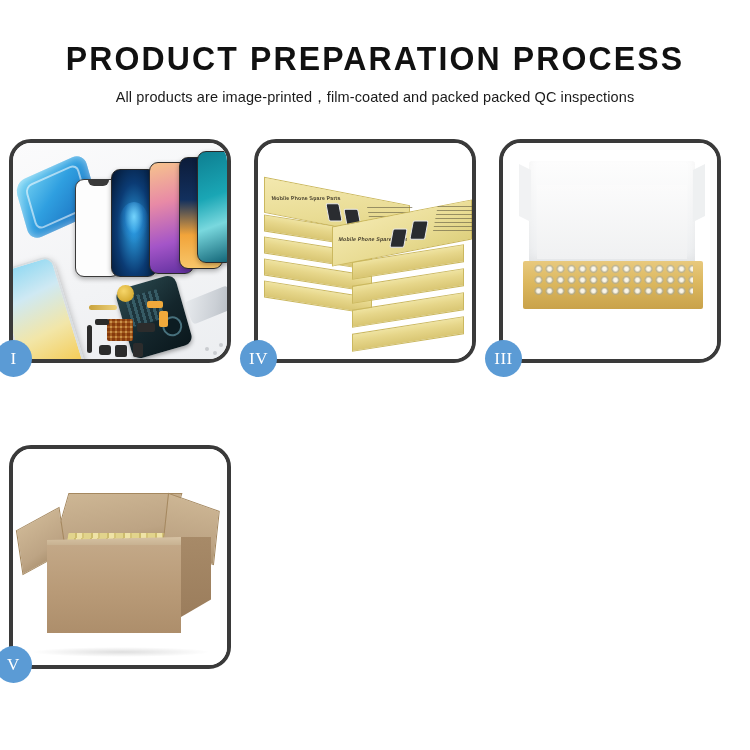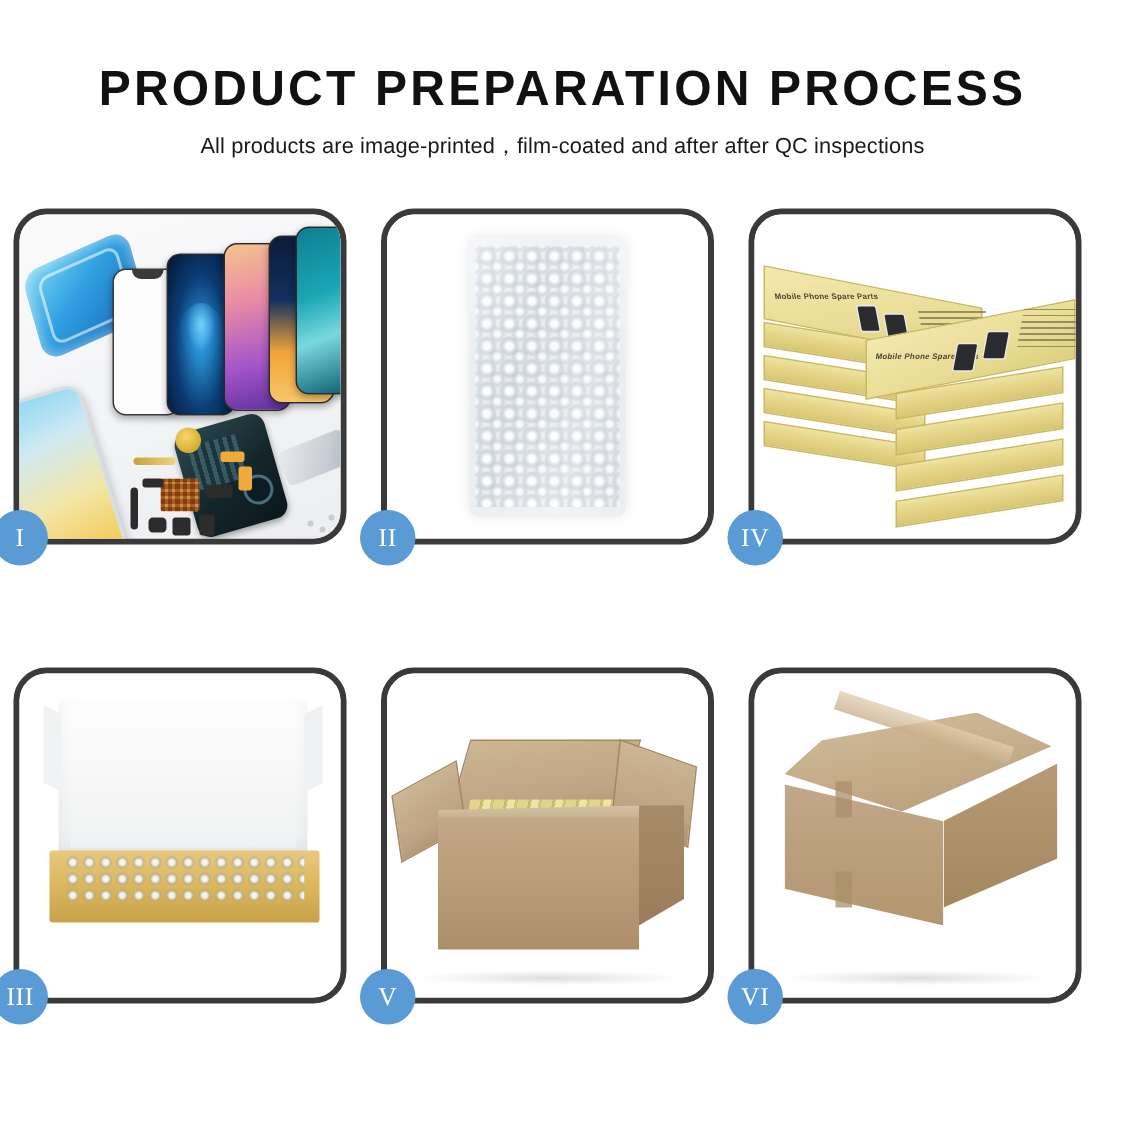--- a/index.html
+++ b/index.html
@@ -291,21 +291,21 @@
     background: radial-gradient(ellipse at center, rgba(0,0,0,.13), transparent 70%);
   }
 </style>
 </head>
 <body>
 
 <div class="page">
 
   <div class="header">
     <div class="title">PRODUCT PREPARATION PROCESS</div>
-    <div class="subtitle">All products are image-printed，film-coated and after after QC inspections</div>
+    <div class="subtitle">All products are image-printed，film-coated and packed packed QC inspections</div>
   </div>
 
   <div class="grid">
 
     <div class="panel">
       <div class="panel-inner p1">
         <div class="film"></div>
         <div class="phone ph-glass"></div>
         <div class="phone ph-jelly"></div>
         <div class="phone ph-purple"></div>
@@ -327,30 +327,20 @@
           <div class="pt" style="left:48px;top:54px;width:10px;height:14px;"></div>
           <div class="screws" style="left:120px;top:58px;width:4px;height:4px;"></div>
           <div class="screws" style="left:128px;top:62px;width:4px;height:4px;"></div>
           <div class="screws" style="left:134px;top:54px;width:4px;height:4px;"></div>
           <div class="tool"></div>
         </div>
       </div>
       <div class="badge">I</div>
     </div>
 
-    <div class="panel">
-      <div class="panel-inner p2">
-        <div class="bubblepack">
-          <div class="bubbles"></div>
-          <div class="bubbles2"></div>
-          <div class="sheen"></div>
-        </div>
-      </div>
-      <div class="badge">II</div>
-    </div>
 
     <div class="panel">
       <div class="panel-inner p4">
         <div class="stack">
 
           <div class="ybox" style="left:0px;  top:58px; width:108px;height:17px;transform:skewY(9deg);"></div>
           <div class="ybox" style="left:0px;  top:80px; width:108px;height:17px;transform:skewY(9deg);"></div>
           <div class="ybox" style="left:0px;  top:102px;width:108px;height:17px;transform:skewY(9deg);"></div>
           <div class="ybox" style="left:0px;  top:124px;width:108px;height:17px;transform:skewY(9deg);"></div>
 
@@ -397,27 +387,15 @@
         <div class="flap flap-left"></div>
         <div class="flap flap-right"></div>
         <div class="carton-rim"></div>
         <div class="carton-body"></div>
         <div class="carton-side"></div>
         <div class="shadow-soft"></div>
       </div>
       <div class="badge">V</div>
     </div>
 
-    <div class="panel">
-      <div class="panel-inner p6">
-        <div class="sealed-top"></div>
-        <div class="tape"></div>
-        <div class="sealed-front"></div>
-        <div class="sealed-right"></div>
-        <div class="tapev"></div>
-        <div class="tapev2"></div>
-        <div class="shadow-soft"></div>
-      </div>
-      <div class="badge">VI</div>
-    </div>
 
   </div>
 </div>
 
 </body></html>

